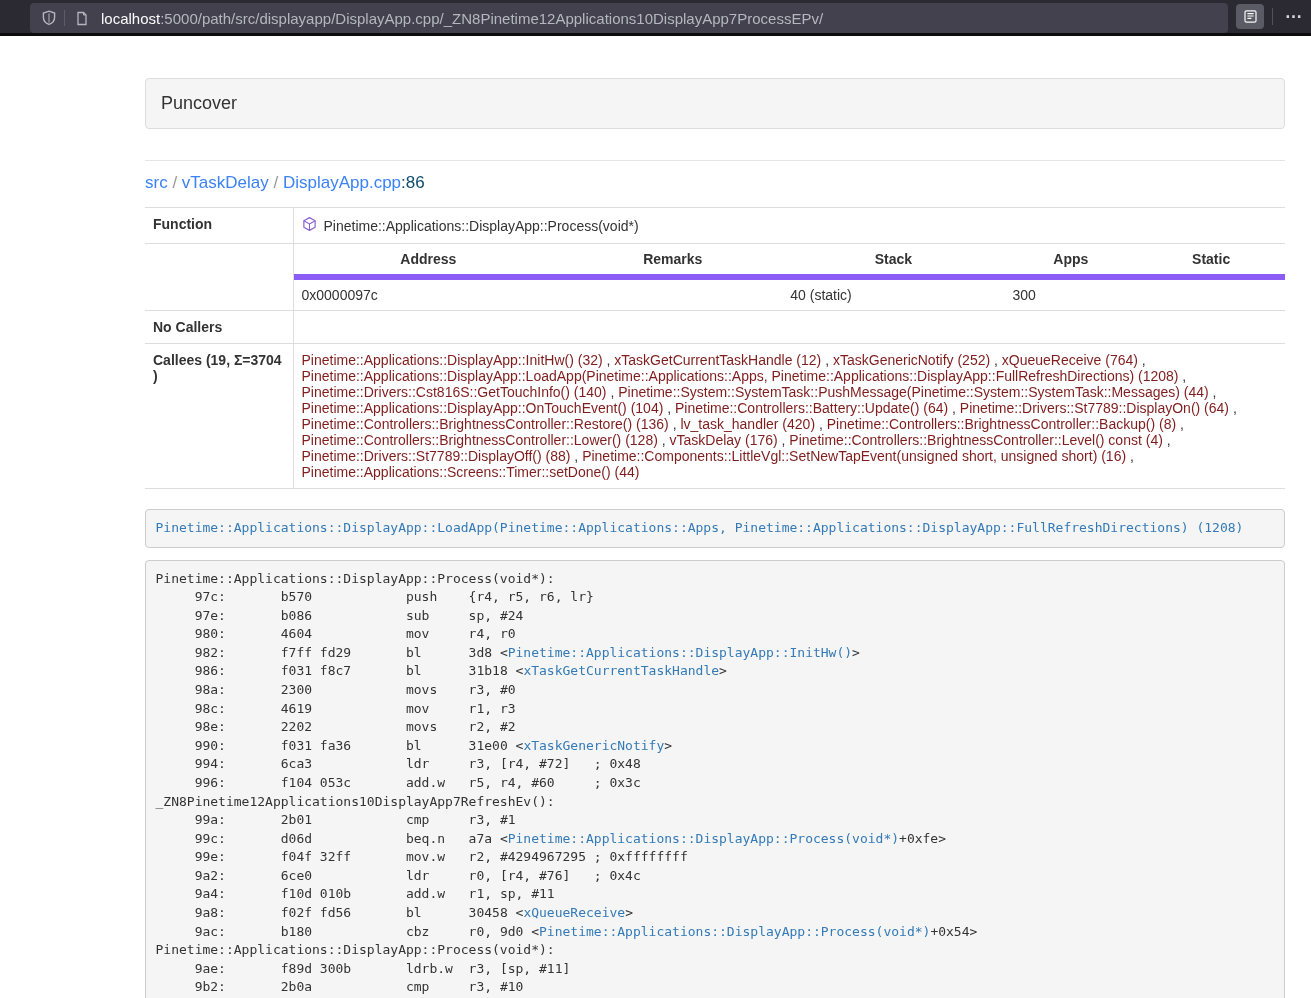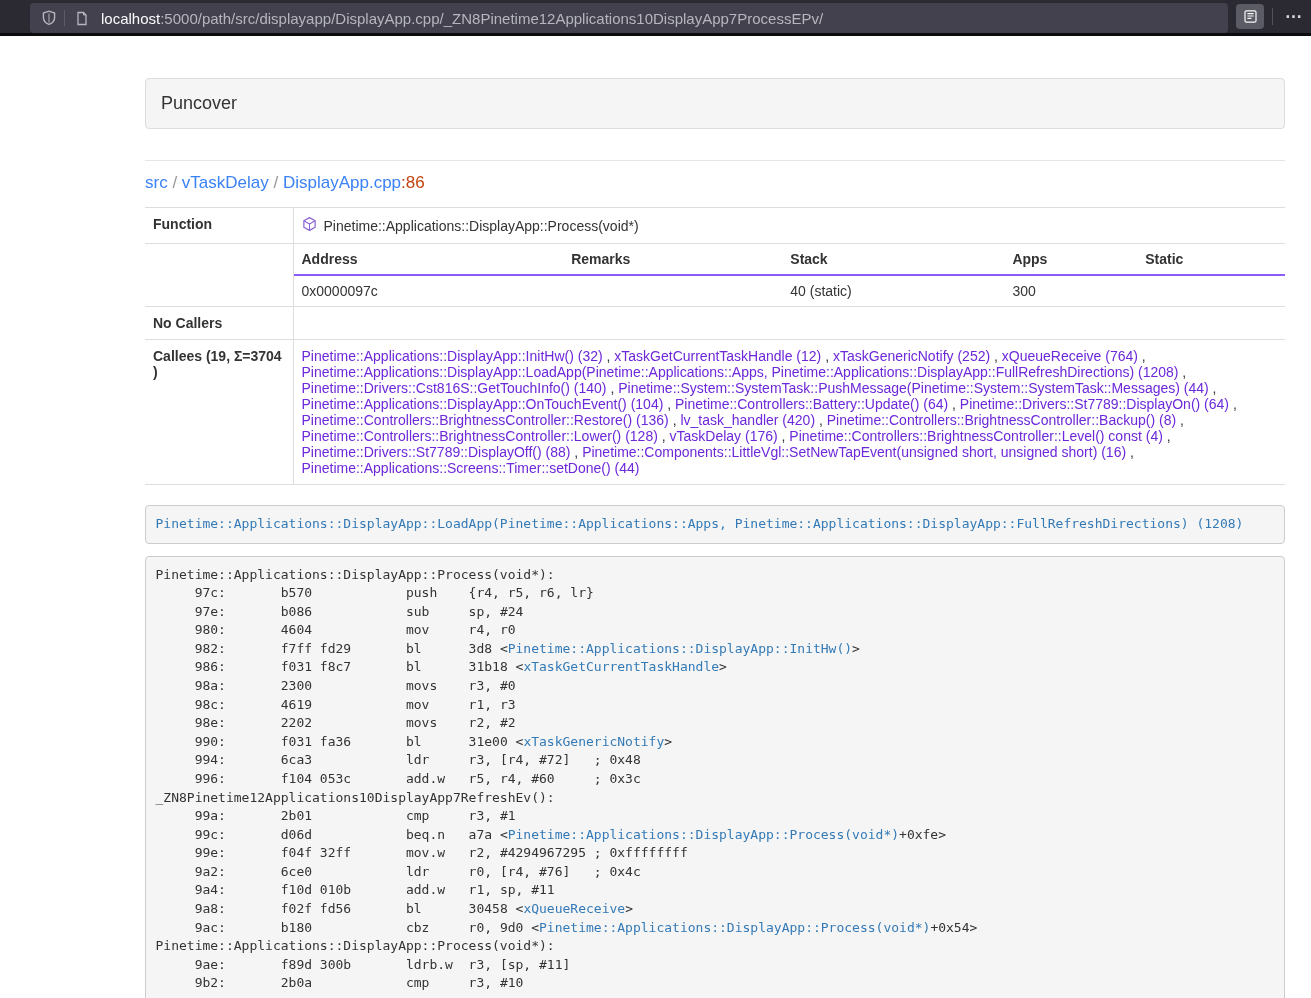--- a/index.html
+++ b/index.html
@@ -59,47 +59,47 @@
     background: #f5f5f5;
   }
   .panel-heading {
     padding: 14px 15px;
     font-size: 18px; color: #333;
   }
   hr.divider { border: none; border-top: 1px solid #e5e5e5; margin: 31px 0 0 0; }
   .breadcrumb { margin-top: 12px; font-size: 17px; }
   .breadcrumb a { color: #3b82f6; text-decoration: none; }
   .breadcrumb .sep { color: #999; }
-  .breadcrumb .suffix { color: #c2410c; }
+  .breadcrumb .suffix { color: #0c4a6e; }
   
   table.fn-table {
     width: 100%; margin-top: 14px;
     border-collapse: collapse;
     font-size: 14px;
   }
   table.fn-table > tbody > tr > th,
   table.fn-table > tbody > tr > td {
     border-top: 1px solid #ddd;
     text-align: left; vertical-align: top;
     padding: 8px; line-height: 16px;
   }
   table.fn-table { border-bottom: 1px solid #ddd; }
   table.fn-table > tbody > tr > th { width: 148px; font-weight: bold; }
   table.fn-table > tbody > tr > td { border-left: 1px solid #ddd; }
   td.nest-cell { padding: 0 !important; }
   table.nested { width: 100%; border-collapse: collapse; font-size: 14px; }
   table.nested th {
-    text-align: left; font-weight: bold;
+    text-align: center; font-weight: bold;
     padding: 8px; line-height: 14px;
-    border-bottom: 2px solid #8b5cf6;
+    border-bottom: 6px solid #8b5cf6;
   }
   table.nested td { padding: 8px; line-height: 14px; }
   .fn-name-wrap { display: flex; align-items: center; gap: 7px; }
   .callees { line-height: 20px; }
-  .callees a { color: #6d28d9; text-decoration: none; }
+  .callees a { color: #7f1d1d; text-decoration: none; }
   .callees .csep { color: #333; }
   
   pre.codebox {
     font-family: "DejaVu Sans Mono", "Liberation Mono", monospace;
     font-size: 13px; line-height: 1.43;
     background: #f5f5f5;
     border: 1px solid #ccc; border-radius: 4px;
     padding: 9px 9.5px;
     margin: 0;
     color: #333;

